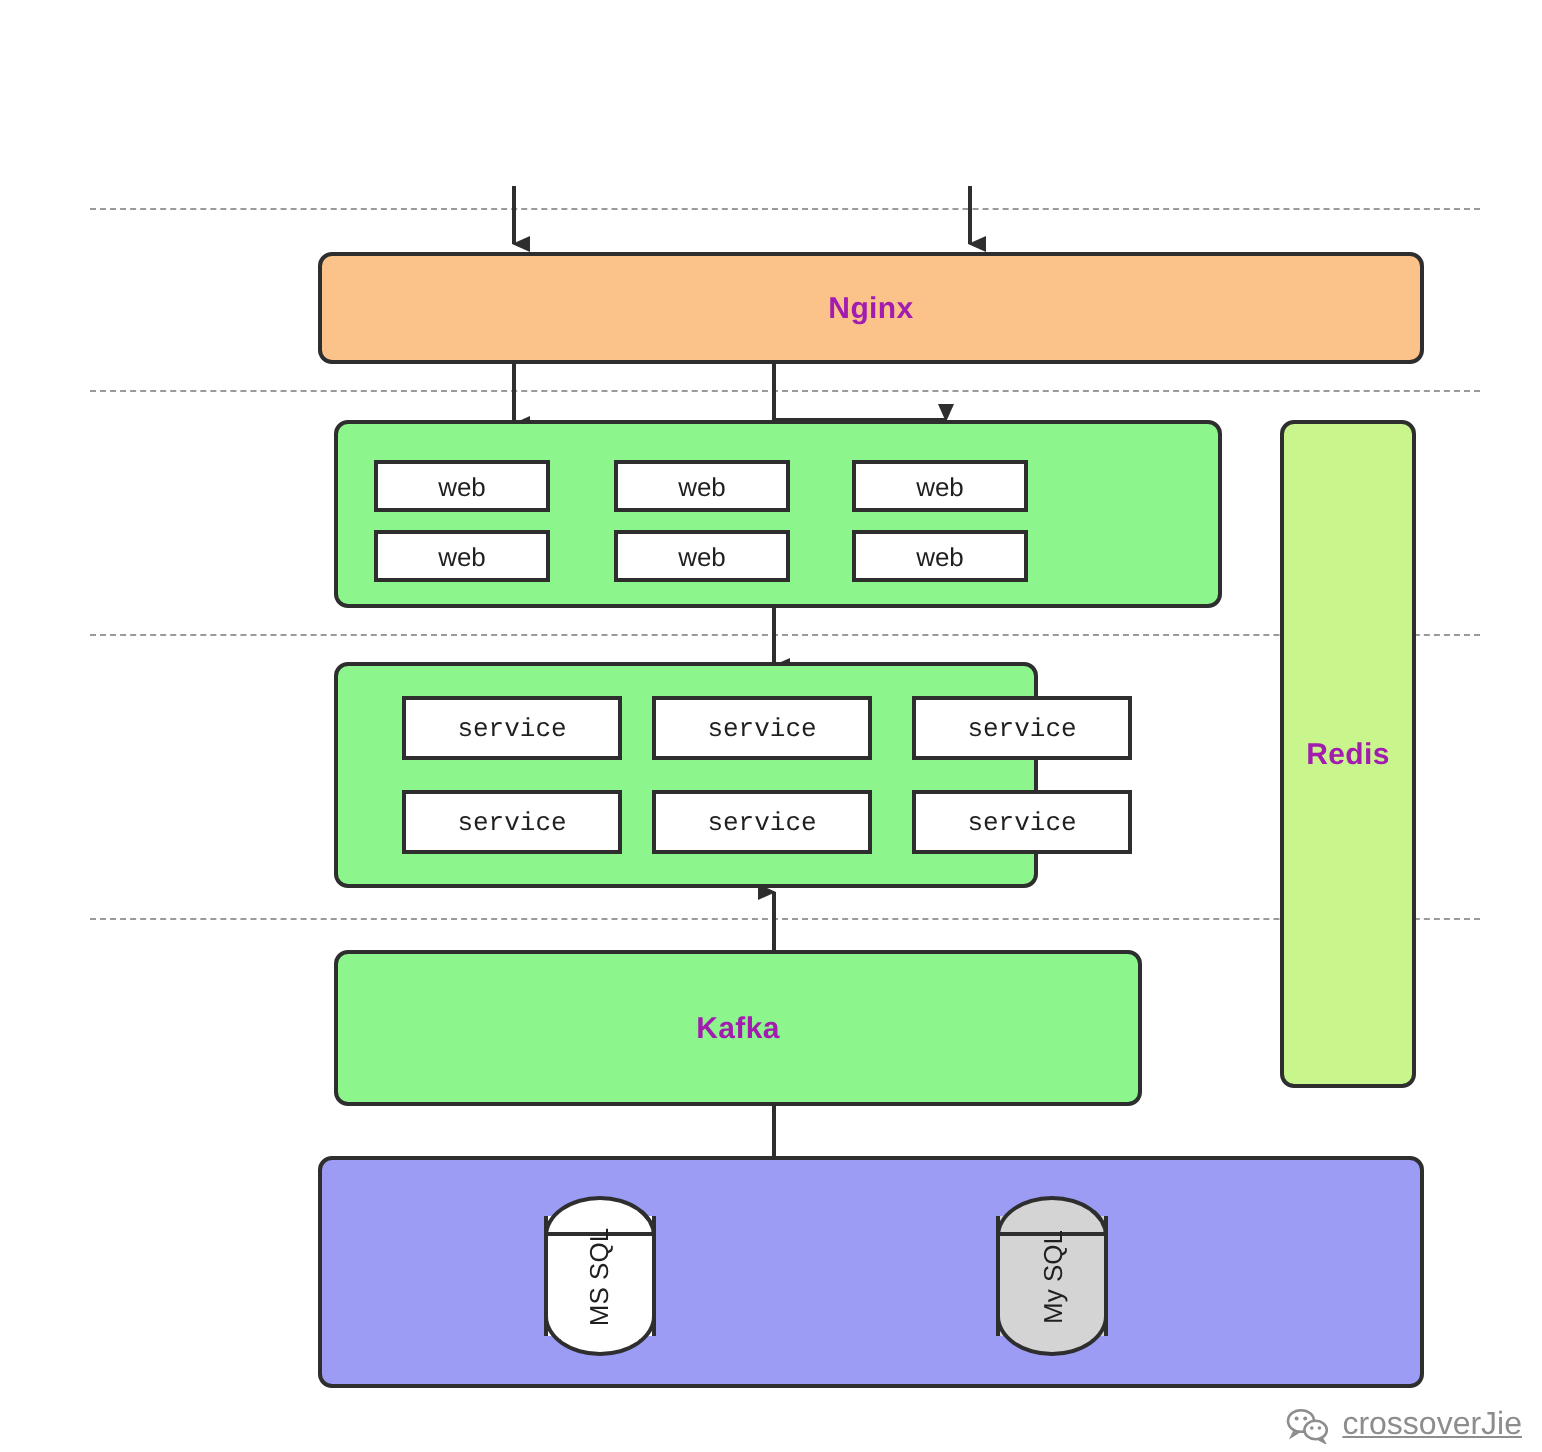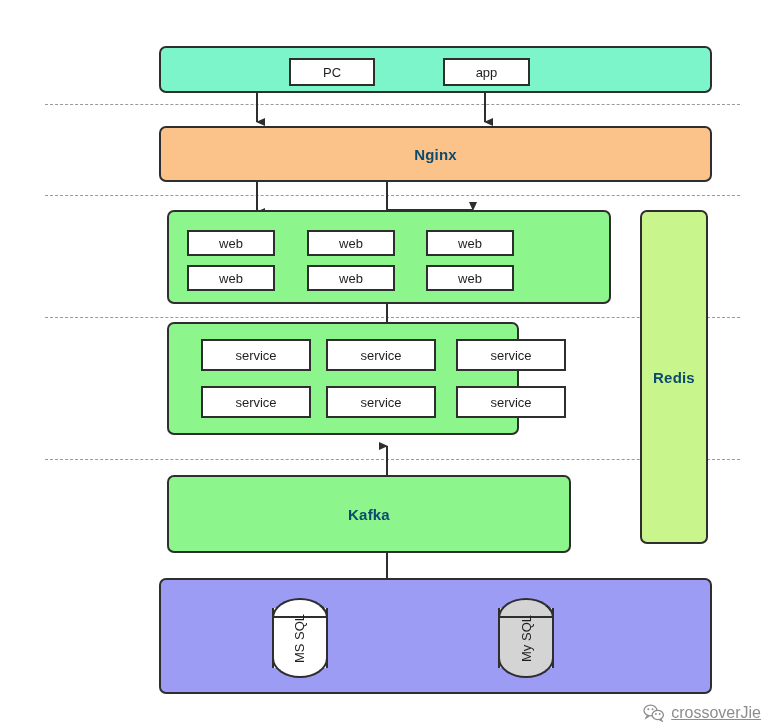--- a/index.html
+++ b/index.html
@@ -25,21 +25,21 @@
     box-sizing:border-box;
     border:2px solid #2e2e2e;
     border-radius:7px;
     display:flex;
     align-items:center;
     justify-content:center;
   }
   .band-label{
     font-weight:bold;
     font-size:15px;
-    color:#0c4a6e;
+    color:#a21caf;
     letter-spacing:.2px;
   }
 
   
   .fill-client  {background:#7CF5CB;}
   .fill-nginx   {background:#FBC38A;}
   .fill-green   {background:#8CF58C;}
   .fill-redis   {background:#C8F58C;justify-content:center;}
   .fill-db      {background:#9C9CF5;}
 
@@ -130,39 +130,35 @@
 
     <path d="M387,182 L387,210 L473,210" stroke="#2e2e2e" stroke-width="2" fill="none" marker-end="url(#ah-right)"></path>
 
     <path d="M387,304 L387,333" stroke="#2e2e2e" stroke-width="2" fill="none" marker-end="url(#ah-down)"></path>
 
     <path d="M387,475 L387,446" stroke="#2e2e2e" stroke-width="2" fill="none" marker-end="url(#ah-up)"></path>
 
     <path d="M387,553 L387,583" stroke="#2e2e2e" stroke-width="2" fill="none" marker-end="url(#ah-down)"></path>
   </svg>
 
-  <div class="band fill-client" style="left:159px;top:46px;width:553px;height:47px;">
-    <div class="node" style="left:128px;top:10px;width:86px;height:28px;">PC</div>
-    <div class="node" style="left:282px;top:10px;width:87px;height:28px;">app</div>
-  </div>
 
   <div class="band fill-nginx" style="left:159px;top:126px;width:553px;height:56px;">
     <div class="band-label">Nginx</div>
   </div>
 
   <div class="band fill-green" style="left:167px;top:210px;width:444px;height:94px;">
     <div class="node" style="left:18px;top:18px;width:88px;height:26px;">web</div>
     <div class="node" style="left:138px;top:18px;width:88px;height:26px;">web</div>
     <div class="node" style="left:257px;top:18px;width:88px;height:26px;">web</div>
     <div class="node" style="left:18px;top:53px;width:88px;height:26px;">web</div>
     <div class="node" style="left:138px;top:53px;width:88px;height:26px;">web</div>
     <div class="node" style="left:257px;top:53px;width:88px;height:26px;">web</div>
   </div>
 
-  <div class="band fill-green" style="left:167px;top:322px;width:352px;height:113px;">
+  <div class="band fill-green" style="left:167px;top:331px;width:352px;height:113px;font-family:Liberation Mono, monospace;">
     <div class="node" style="left:32px;top:15px;width:110px;height:32px;">service</div>
     <div class="node" style="left:157px;top:15px;width:110px;height:32px;">service</div>
     <div class="node" style="left:287px;top:15px;width:110px;height:32px;">service</div>
     <div class="node" style="left:32px;top:62px;width:110px;height:32px;">service</div>
     <div class="node" style="left:157px;top:62px;width:110px;height:32px;">service</div>
     <div class="node" style="left:287px;top:62px;width:110px;height:32px;">service</div>
   </div>
 
   <div class="band fill-green" style="left:167px;top:475px;width:404px;height:78px;">
     <div class="band-label">Kafka</div>

